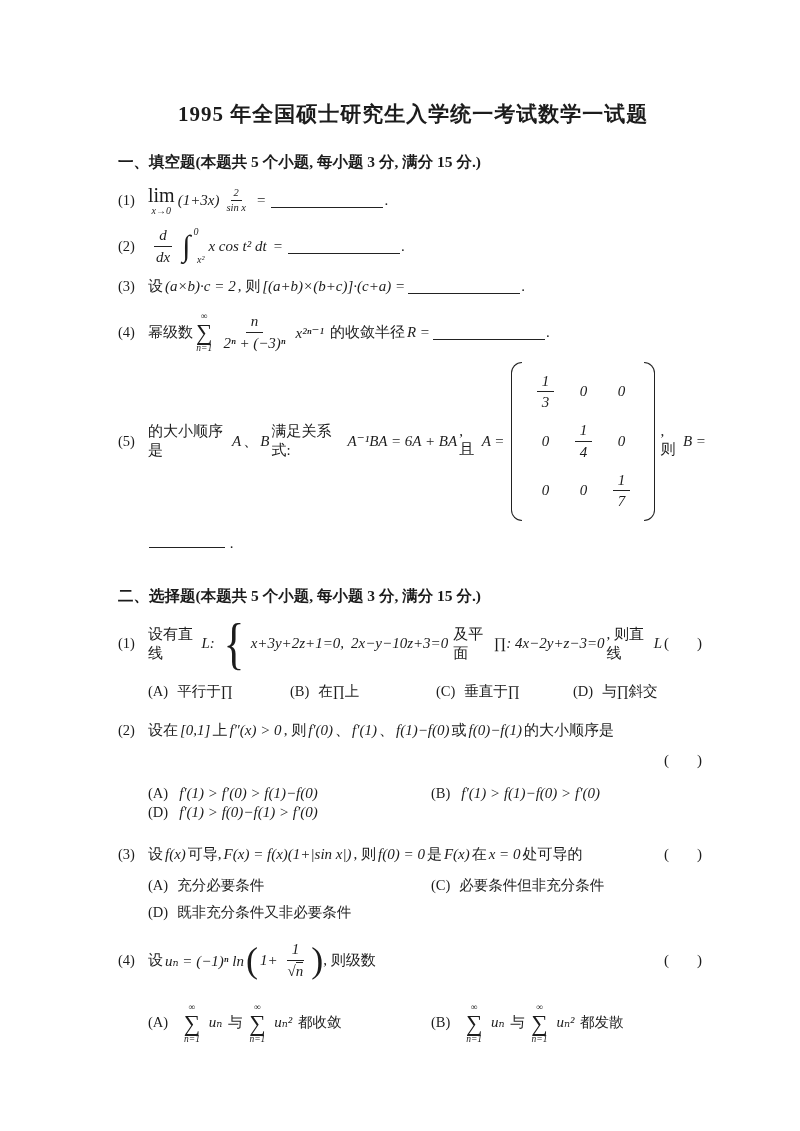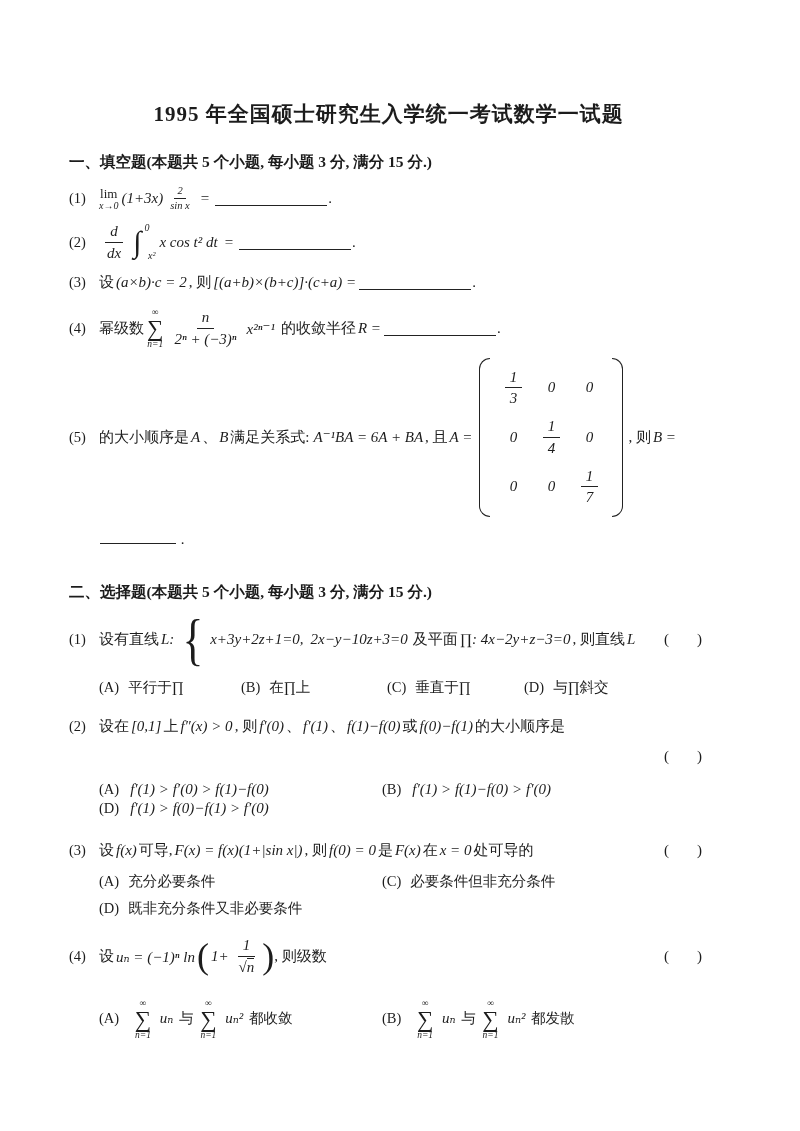--- a/index.html
+++ b/index.html
@@ -2,21 +2,21 @@
 <html><head>
 <meta charset="utf-8">
 <style>
   * { margin:0; padding:0; box-sizing:border-box; }
   html,body { width:800px; height:1131px; background:#ffffff; }
   body {
     font-family:"Liberation Serif","DejaVu Serif",serif;
     color:#1c1c1c;
     overflow:hidden;
   }
-  .page { width:800px; height:1131px; padding:100px 92px 0 69px; position:relative; }
+  .page { width:800px; height:1131px; padding:100px 92px 0 118px; position:relative; }
 
   
   .title { text-align:center; font-size:21px; font-weight:bold; letter-spacing:1px; margin-bottom:24px; }
 
   
   .sec-heading { font-size:15.5px; font-weight:bold; margin-bottom:12px; }
 
   
   .q { display:flex; align-items:center; font-size:15px; }
   .qblock { font-size:15px; }
@@ -29,21 +29,21 @@
   .blank { display:inline-block; width:112px; height:15px; border-bottom:1.4px solid #222; margin:0 1px; }
   .blank.short { width:76px; }
 
   
   .frac { display:inline-flex; flex-direction:column; align-items:center; vertical-align:middle; line-height:1.25; margin:0 3px; }
   .frac .fn { padding:0 5px 1px; border-bottom:1.2px solid #222; }
   .frac .fd { padding:1px 5px 0; }
 
   
   .lim { display:inline-flex; flex-direction:column; align-items:center; line-height:1; margin-right:1px; vertical-align:middle; }
-  .lim .limtop { font-size:13px; }
+  .lim .limtop { font-size:20px; }
   .lim .limsub { font-size:10px; font-style:italic; margin-top:1px; }
 
   
   .supfrac { display:inline-flex; flex-direction:column; align-items:center; font-size:10.5px; line-height:1.15; vertical-align:13px; margin:0 2px 0 1px; }
   .supfrac .fn { padding:0 3px 1px; border-bottom:1px solid #222; }
   .supfrac .fd { padding:1px 2px 0; }
 
   
   .intwrap { position:relative; display:inline-block; margin:0 16px 0 4px; }
   .isym { font-size:30px; line-height:1; font-style:normal; }

